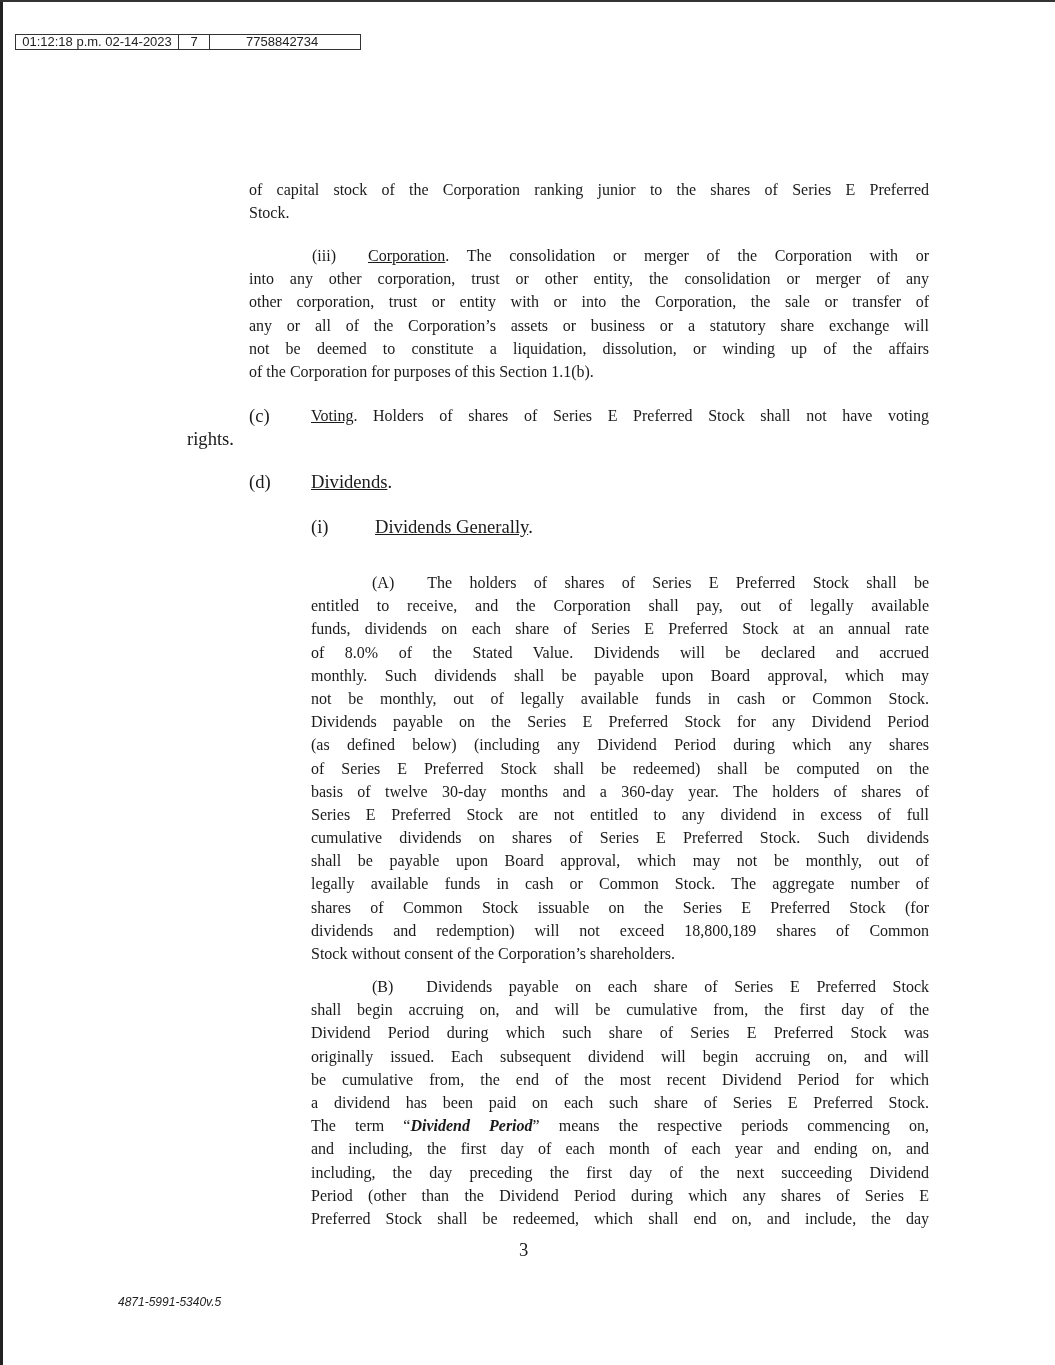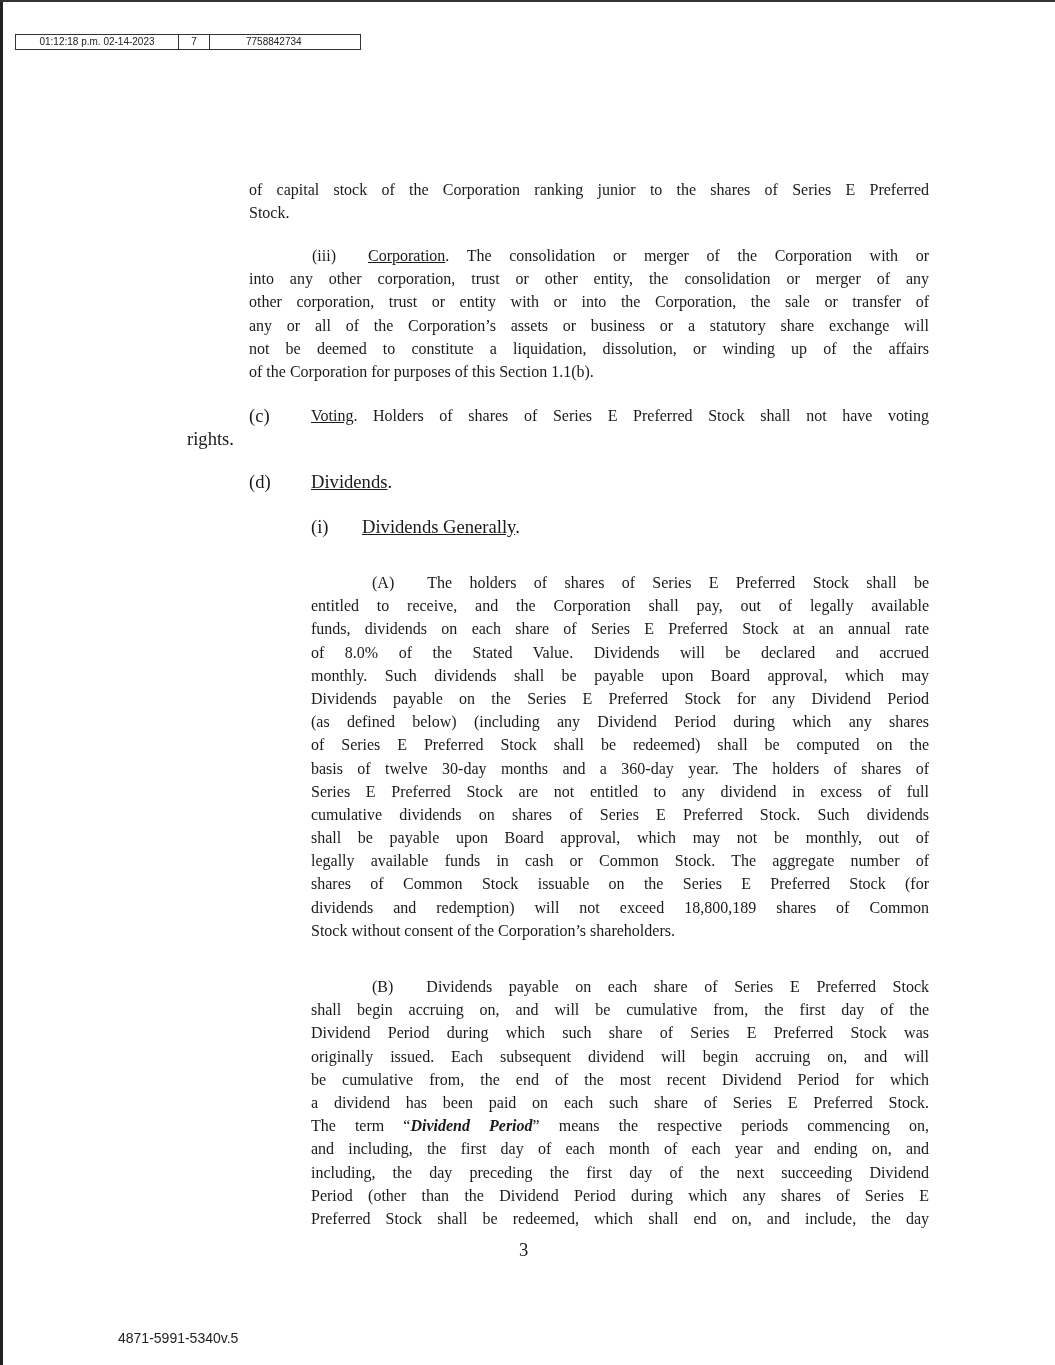--- a/index.html
+++ b/index.html
@@ -5,36 +5,36 @@
   html, body { margin: 0; padding: 0; }
   body {
     width: 1055px; height: 1365px; background: #ffffff; position: relative; overflow: hidden;
     font-family: "Liberation Serif", "DejaVu Serif", serif; color: #1a1a1a;
   }
   .page-border-left { position: absolute; left: 0; top: 0; width: 3px; height: 1365px; background: #222; }
   .page-border-top { position: absolute; left: 0; top: 0; width: 1055px; height: 2px; background: #333; }
   .fax-header {
     position: absolute; left: 15px; top: 34px; height: 14px; width: 344px;
     border: 1px solid #333; display: flex; font-family: "Liberation Sans", "DejaVu Sans", sans-serif;
-    font-size: 10px; line-height: 14px; color: #222;
+    font-size: 13px; line-height: 14px; color: #222;
   }
   .fax-cell { border-right: 1px solid #333; text-align: center; }
   .fax-cell:last-child { border-right: none; }
   .fc1 { width: 162px; }
   .fc2 { width: 30px; }
   .fc3 { flex: 1; text-align: left; padding-left: 36px; }
 
   .line { position: absolute; font-size: 18.6px; line-height: 23.2px; white-space: nowrap; }
   .u { text-decoration: underline; }
   .bi { font-weight: bold; font-style: italic; }
   .para { position: absolute; font-size: 16px; line-height: 23.2px; text-align: justify; }
   .para .ln { display: block; text-align: justify; text-align-last: justify; height: 23.2px; }
   .para .ln.last { text-align-last: left; }
   .page-number { position: absolute; left: 519px; top: 1239px; font-size: 18.6px; }
-  .doc-id { position: absolute; left: 118px; top: 1295px; font-family: "Liberation Sans", "DejaVu Sans", sans-serif; font-size: 14px; color: #222; margin-top: 35px; }
+  .doc-id { position: absolute; left: 118px; top: 1295px; font-family: "Liberation Sans", "DejaVu Sans", sans-serif; font-style: italic; font-size: 12px; color: #222; }
 </style>
 </head>
 <body>
 
 <div class="page-border-left"></div>
 <div class="page-border-top"></div>
 
 <div class="fax-header">
   <div class="fax-cell fc1">01:12:18 p.m. 02-14-2023</div>
   <div class="fax-cell fc2">7</div>
@@ -60,30 +60,31 @@
 <div class="line" style="left:249px; top:404px;">(c)</div>
 <div class="para" style="left:311px; top:404px; width:618px;">
   <span class="ln"><span class="u">Voting</span><span>. Holders of shares of Series E Preferred Stock shall not have voting</span></span>
 </div>
 <div class="line" style="left:187px; top:427px;">rights.</div>
 
 <div class="line" style="left:249px; top:470px;">(d)</div>
 <div class="line" style="left:311px; top:470px;"><span class="u">Dividends</span><span>.</span></div>
 
 <div class="line" style="left:311px; top:515px;">(i)</div>
-<div class="line" style="left:362px; top:515px;"><span class="u">Dividends Generally</span><span>.</span></div>
+<div class="line" style="left:375px; top:515px;"><span class="u">Dividends Generally</span><span>.</span></div>
 
 <div class="para" style="left:311px; top:559px; width:618px;margin-top:12px;">
   <span class="ln" style="padding-left:61px; box-sizing:border-box; width:618px;">
     <span>(A)</span><span style="display:inline-block; width:33px;"></span><span>The holders of shares of Series E Preferred Stock shall be</span>
   </span>
   <span class="ln">entitled to receive, and the Corporation shall pay, out of legally available</span>
   <span class="ln">funds, dividends on each share of Series E Preferred Stock at an annual rate</span>
   <span class="ln">of 8.0% of the Stated Value. Dividends will be declared and accrued</span>
   <span class="ln">monthly. Such dividends shall be payable upon Board approval, which may</span>
+  <span class="ln">not be monthly, out of legally available funds in cash or Common Stock.</span>
   <span class="ln">Dividends payable on the Series E Preferred Stock for any Dividend Period</span>
   <span class="ln">(as defined below) (including any Dividend Period during which any shares</span>
   <span class="ln">of Series E Preferred Stock shall be redeemed) shall be computed on the</span>
   <span class="ln">basis of twelve 30-day months and a 360-day year. The holders of shares of</span>
   <span class="ln">Series E Preferred Stock are not entitled to any dividend in excess of full</span>
   <span class="ln">cumulative dividends on shares of Series E Preferred Stock. Such dividends</span>
   <span class="ln">shall be payable upon Board approval, which may not be monthly, out of</span>
   <span class="ln">legally available funds in cash or Common Stock. The aggregate number of</span>
   <span class="ln">shares of Common Stock issuable on the Series E Preferred Stock (for</span>
   <span class="ln">dividends and redemption) will not exceed 18,800,189 shares of Common</span>

